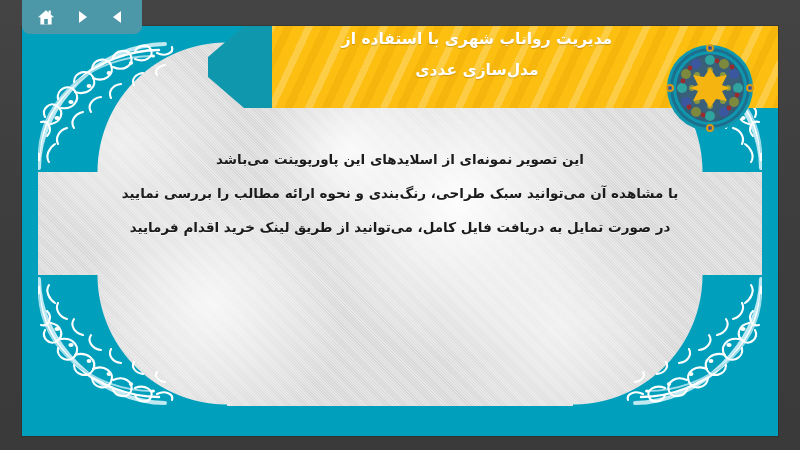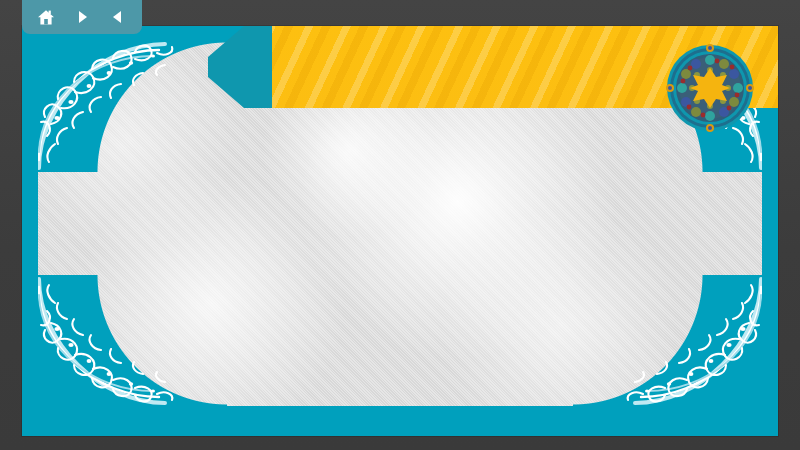--- a/index.html
+++ b/index.html
@@ -283,20 +283,22 @@
           <ellipse cx="94" cy="23" rx="2.2" ry="1.7"></ellipse>
           <ellipse cx="116" cy="16" rx="2" ry="1.6"></ellipse>
         </g>
       </svg>
     </div>
 
     <div id="banner"></div>
     <div id="bannerArrow"></div>
 
     <div id="titleText">
+      <span class="tline">مدیریت رواناب شهری با استفاده از</span>
+      <span class="tline">مدل‌سازی عددی</span>
     </div>
 
     <svg id="medallion" viewBox="0 0 88 88">
       <circle cx="44" cy="44" r="43" fill="#0f97ae"></circle>
       <circle cx="44" cy="44" r="40" fill="#1d6f8e"></circle>
       <circle cx="44" cy="44" r="37" fill="#0f97ae"></circle>
       <circle cx="44" cy="44" r="34" fill="#2f5f7a"></circle>
       <g>
         <circle cx="44" cy="44" r="31" fill="#3a5f78"></circle>
         <g>
@@ -345,15 +347,20 @@
         <circle cx="84" cy="44" r="4"></circle>
       </g>
       <g fill="#3b57a0">
         <circle cx="44" cy="4" r="2"></circle>
         <circle cx="44" cy="84" r="2"></circle>
         <circle cx="4" cy="44" r="2"></circle>
         <circle cx="84" cy="44" r="2"></circle>
       </g>
     </svg>
 
+    <div id="bodyText">
+      <p>این تصویر نمونه‌ای از اسلایدهای این پاورپوینت می‌باشد</p>
+      <p>با مشاهده آن می‌توانید سبک طراحی، رنگ‌بندی و نحوه ارائه مطالب را بررسی نمایید</p>
+      <p>در صورت تمایل به دریافت فایل کامل، می‌توانید از طریق لینک خرید اقدام فرمایید</p>
+    </div>
 
   </div>
 </div>
 
 </body></html>

